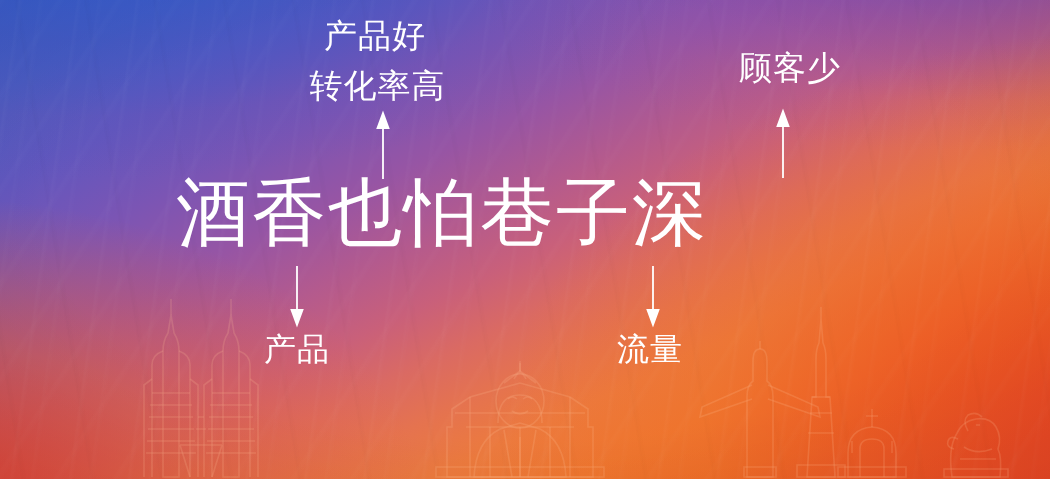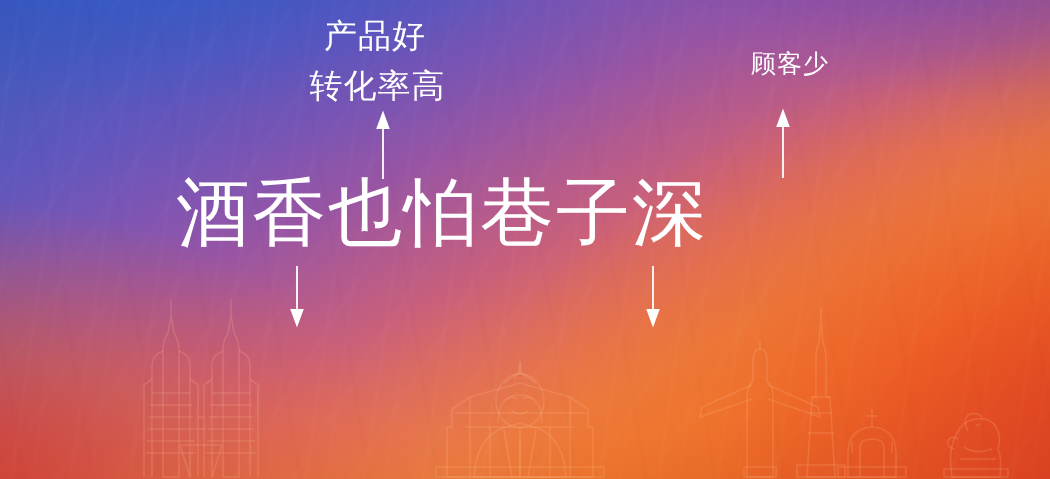--- a/index.html
+++ b/index.html
@@ -165,21 +165,21 @@
     width: 205px;
     text-align: center;
     font-size: 33px;
     letter-spacing: 1px;
   }
   .lbl-few-customers {
     left: 700px;
     top: 48px;
     width: 180px;
     text-align: center;
-    font-size: 25px;
+    font-size: 33px;
     letter-spacing: 1px;
   }
   .lbl-product {
     left: 232px;
     top: 330px;
     width: 130px;
     text-align: center;
     font-size: 32px;
     letter-spacing: 1px;
   }
@@ -328,15 +328,17 @@
   </svg>
 
   <div class="headline">酒香也怕巷子深</div>
 
   <div class="label lbl-conversion">转化率高</div>
 
   <div class="label lbl-product-good">产品好</div>
 
   <div class="label lbl-few-customers">顾客少</div>
 
-
+  <div class="label lbl-product">产品</div>
+
+  <div class="label lbl-traffic">流量</div>
 
 </div>
 
 </body></html>

